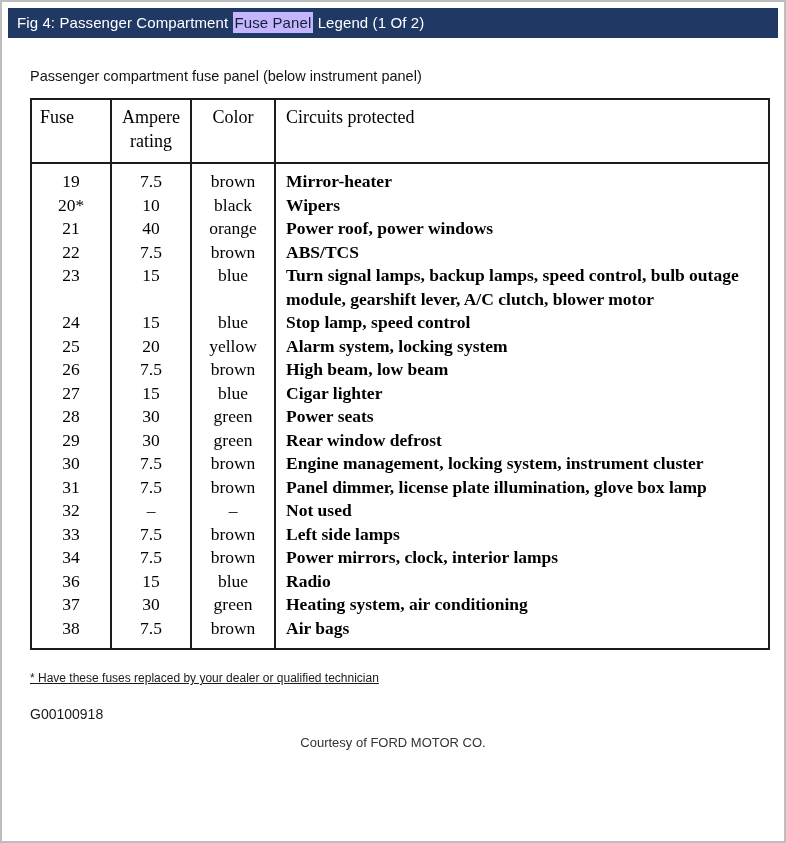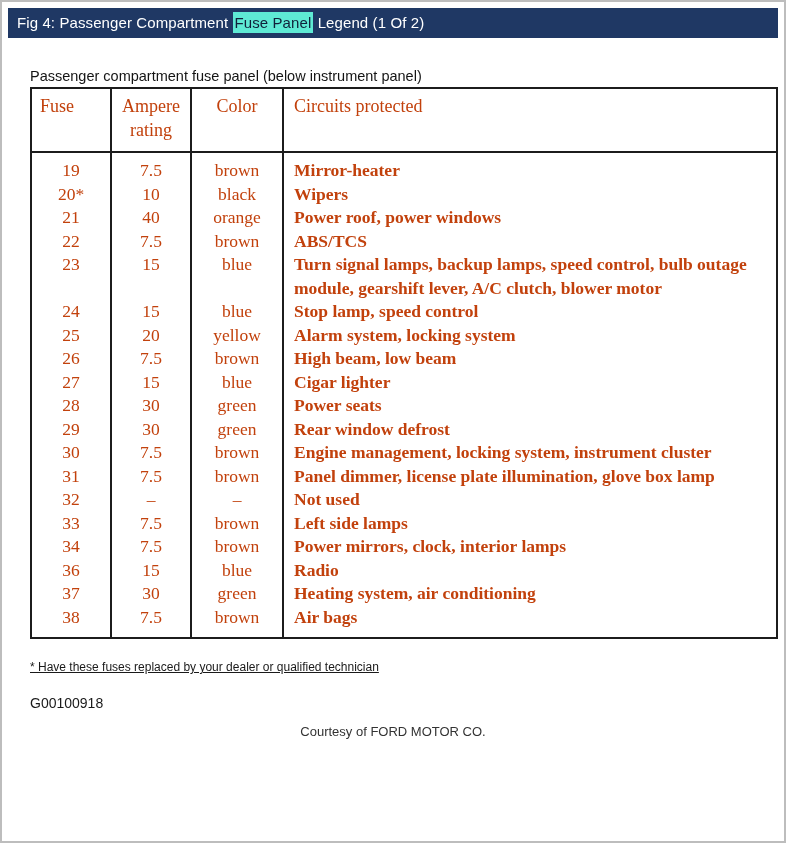--- a/index.html
+++ b/index.html
@@ -22,57 +22,57 @@
     background: #1f3864;
     color: #ffffff;
     height: 30px;
     line-height: 30px;
     padding: 0 9px;
     font-size: 15px;
     letter-spacing: 0.1px;
     white-space: nowrap;
   }
   .titlebar .hl {
-    background: #5eead4;
+    background: #c4b5fd;
     color: #10203a;
     padding: 2px 2px;
   }
   .content { padding: 0 22px; }
   .caption {
     margin-top: 30px;
     font-size: 14.5px;
     color: #141414;
   }
   table.fuse {
-    margin-top: 3px;
+    margin-top: 14px;
     width: 726px;
     border-collapse: collapse;
     border: 2px solid #1c1c1c;
     font-family: "Liberation Serif", serif;
     font-size: 17.5px;
-    color: #c2410c;
+    color: #000000;
     table-layout: fixed;
   }
   table.fuse th, table.fuse td {
     border-left: 2px solid #1c1c1c;
     border-right: 2px solid #1c1c1c;
     vertical-align: top;
     line-height: 23.5px;
     font-weight: normal;
   }
   table.fuse thead th {
     border-bottom: 2px solid #1c1c1c;
     font-size: 18px;
     padding-top: 6px;
     padding-bottom: 9px;
     text-align: center;
   }
   th.c-fuse, col.c-fuse { width: 80px; }
   th.c-amp,  col.c-amp  { width: 80px; font-family: Liberation Serif, serif; }
-  th.c-color,col.c-color{ width: 92px; }
+  th.c-color,col.c-color{ width: 84px; }
   th.c-circuits, col.c-circuits { width: 494px; }
   table.fuse thead th.c-fuse { text-align: left; padding-left: 8px; }
   table.fuse thead th.c-circuits { text-align: left; padding-left: 10px; }
   table.fuse td.c-fuse, table.fuse td.c-amp, table.fuse td.c-color { text-align: center; }
   table.fuse td.c-circuits { text-align: left; padding-left: 10px; padding-right: 8px; font-weight: bold; }
   table.fuse tbody tr:first-child td { padding-top: 6px; }
   table.fuse tbody tr:last-child td { padding-bottom: 8px; }
   .footnote {
     margin-top: 21px;
     font-size: 12px;

